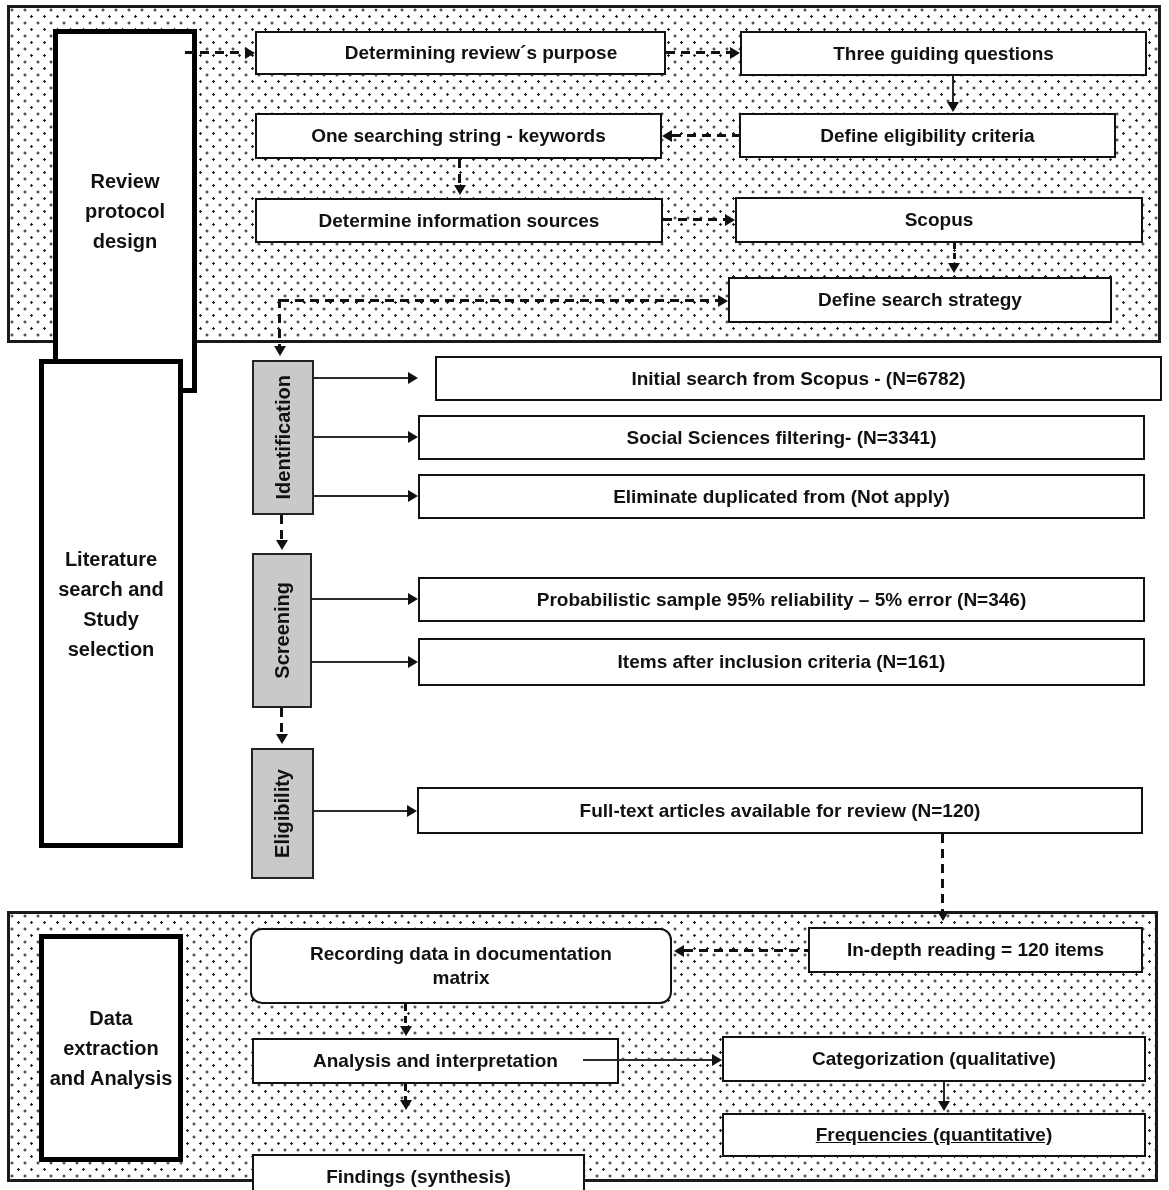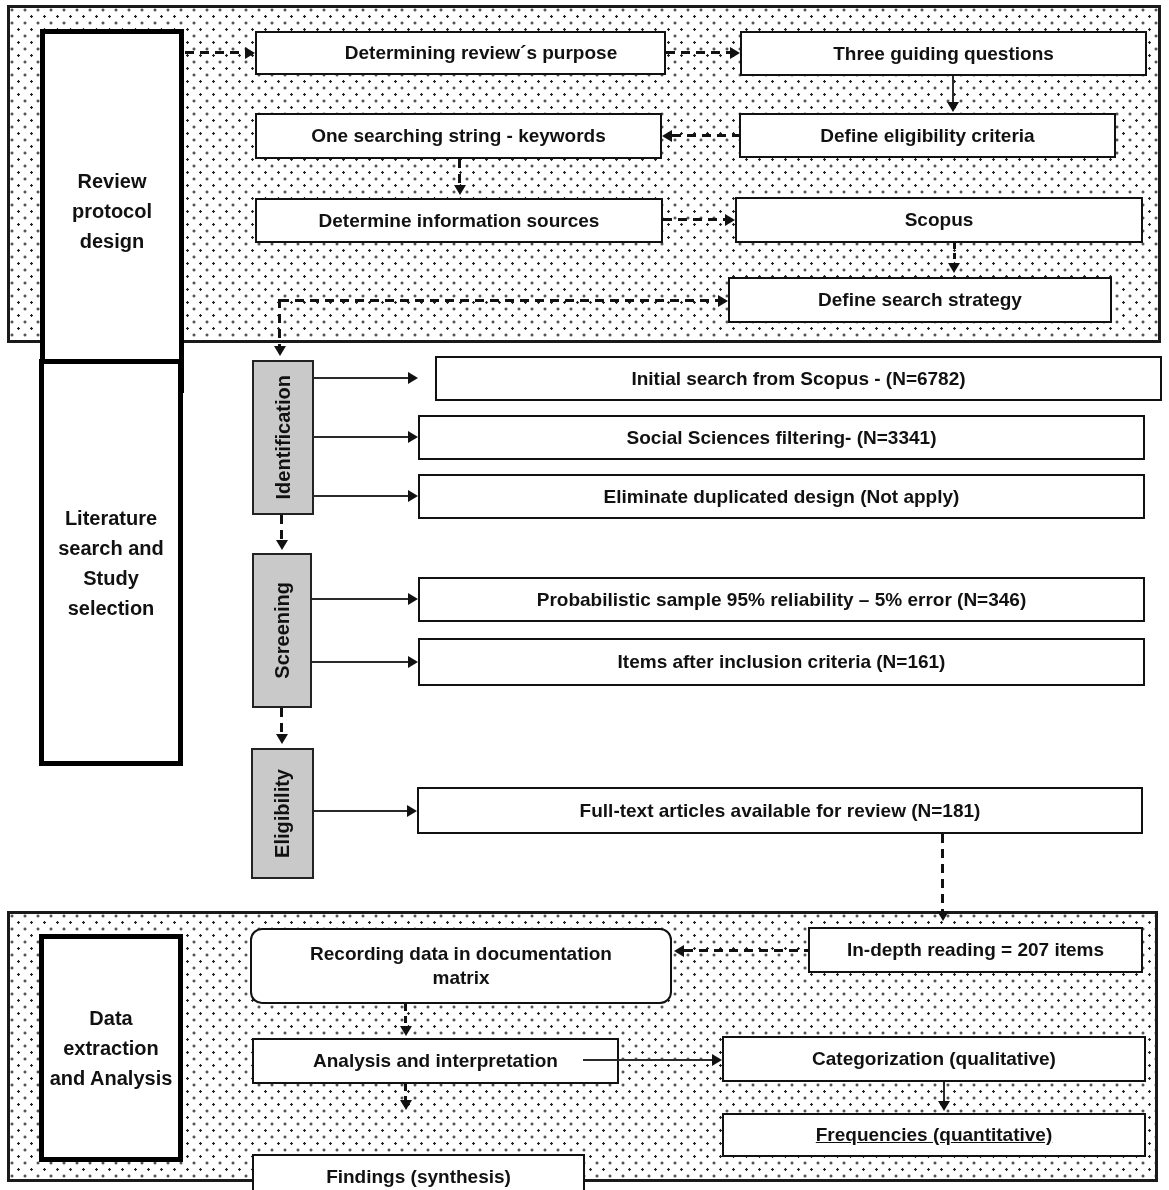--- a/index.html
+++ b/index.html
@@ -48,24 +48,24 @@
   .ah.d{border-left:6px solid transparent;border-right:6px solid transparent;border-top:10px solid #111;}
 </style>
 </head>
 <body>
 
 <div class="page">
 
   <div class="dotted-section" style="left:7px;top:5px;width:1154px;height:338px;"></div>
   <div class="dotted-section" style="left:7px;top:911px;width:1151px;height:271px;"></div>
 
-  <div class="labelbox" style="left:40px;top:29px;width:144px;height:364px;align-items:center;">
+  <div class="labelbox" style="left:53px;top:29px;width:144px;height:364px;align-items:center;">
     <span>Review protocol design</span>
   </div>
-  <div class="labelbox" style="left:39px;top:359px;width:144px;height:407px;">
+  <div class="labelbox" style="left:39px;top:359px;width:144px;height:489px;">
     <span>Literature search and Study selection</span>
   </div>
   <div class="labelbox" style="left:39px;top:934px;width:144px;height:228px;">
     <span>Data extraction and Analysis</span>
   </div>
 
   <div class="box" style="left:255px;top:31px;width:411px;height:44px;padding-left:41px;">
     <span>Determining review´s purpose</span>
   </div>
   <div class="box" style="left:740px;top:31px;width:407px;height:45px;">
@@ -97,37 +97,37 @@
     <span>Eligibility</span>
   </div>
 
   <div class="box" style="left:418px;top:356px;width:727px;height:45px;margin-left:17px;">
     <span>Initial search from Scopus - (N=6782)</span>
   </div>
   <div class="box" style="left:418px;top:415px;width:727px;height:45px;">
     <span>Social Sciences filtering- (N=3341)</span>
   </div>
   <div class="box" style="left:418px;top:474px;width:727px;height:45px;">
-    <span>Eliminate duplicated design (Not apply)</span>
+    <span>Eliminate duplicated from (Not apply)</span>
   </div>
   <div class="box" style="left:418px;top:577px;width:727px;height:45px;">
     <span>Probabilistic sample 95% reliability – 5% error (N=346)</span>
   </div>
   <div class="box" style="left:418px;top:638px;width:727px;height:48px;">
     <span>Items after inclusion criteria (N=161)</span>
   </div>
   <div class="box" style="left:417px;top:787px;width:726px;height:47px;">
-    <span>Full-text articles available for review (N=181)</span>
+    <span>Full-text articles available for review (N=120)</span>
   </div>
 
   <div class="box" style="left:250px;top:928px;width:422px;height:76px;border-radius:12px;">
     <span class="narrow">Recording data in documentation matrix</span>
   </div>
   <div class="box" style="left:808px;top:927px;width:335px;height:46px;">
-    <span>In-depth reading = 207 items</span>
+    <span>In-depth reading = 120 items</span>
   </div>
   <div class="box" style="left:252px;top:1038px;width:367px;height:46px;">
     <span>Analysis and interpretation</span>
   </div>
   <div class="box" style="left:722px;top:1036px;width:424px;height:46px;">
     <span>Categorization (qualitative)</span>
   </div>
   <div class="box" style="left:252px;top:1112px;width:333px;height:46px;margin-top:42px;">
     <span>Findings (synthesis)</span>
   </div>

